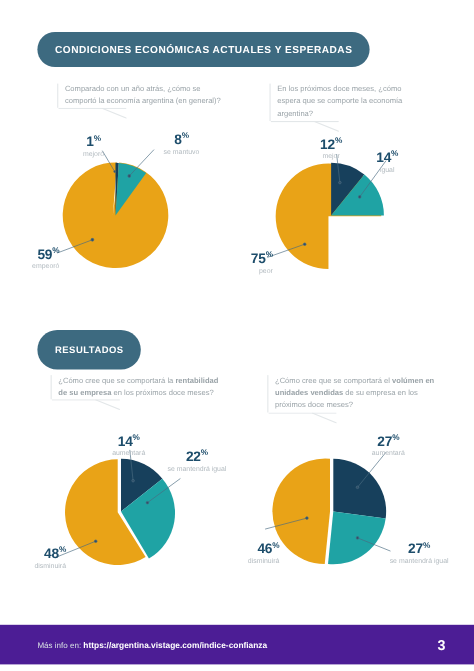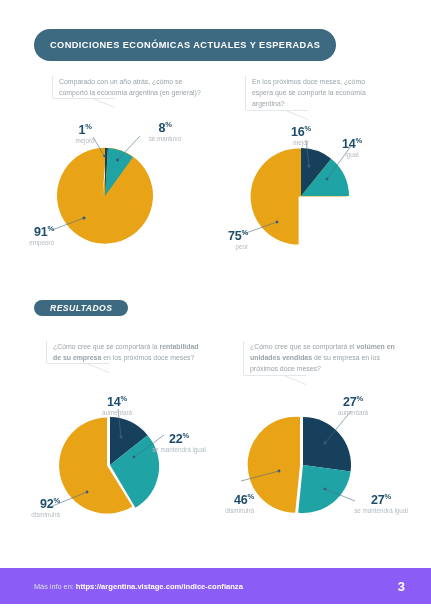--- a/index.html
+++ b/index.html
@@ -25,24 +25,23 @@
     white-space: nowrap;
   }
   #pill-conditions {
     left: 34px; top: 29px;
     height: 22px;
     padding: 16px 16px;
     font-size: 9.2px;
   }
   #pill-results {
     left: 34px; top: 300px;
-    height: 16px;
+    height: 36px;
     padding: 0 16px;
     font-size: 8.6px;
-    font-style: italic;
   }
 
   
   .qbox {
     position: absolute;
     color: #9aa3a8;
     font-size: 6.9px;
     line-height: 1.62;
     padding-left: 6px;
     border-left: 1px solid #e3e7e9;
@@ -97,21 +96,21 @@
     margin-top: -1px;
   }
   .lab.left  { text-align: right; }
   .lab.center{ text-align: center; }
 
   
   #footer {
     position: absolute;
     left: 0; bottom: 6px;
     width: 431px; height: 36px;
-    background: #8b5cf6;
+    background: #4c1d95;
     display: flex;
     align-items: center;
     margin-top: 44px;
   }
   #footer-text {
     margin-left: 34px;
     font-size: 7.3px;
     color: #d8e0e4;
   }
   #footer-text b { color: #ffffff; font-weight: bold; font-size: 7.6px; }
@@ -161,21 +160,21 @@
   </div>
   <div class="lab center" style="left:62px; top:120px; width:46px;">
     <span class="pct"><span>1</span><span class="sym">%</span></span>
     <span class="sub">mejoró</span>
   </div>
   <div class="lab center" style="left:134px; top:118px; width:62px;">
     <span class="pct"><span>8</span><span class="sym">%</span></span>
     <span class="sub">se mantuvo</span>
   </div>
   <div class="lab left" style="left:2px; top:222px; width:52px;">
-    <span class="pct"><span>91</span><span class="sym">%</span></span>
+    <span class="pct"><span>59</span><span class="sym">%</span></span>
     <span class="sub">empeoró</span>
   </div>
 
   <div class="chart" id="chart2" style="left:253px; top:148px;">
     <svg width="120" height="108" viewBox="0 0 120 108">
 
       <path d="M 45.6 48.6 L 45.6 96.6 A 48 48 0 1 1 93.6 48.6 Z" fill="#E9A317"></path>
 
       <path d="M 48 48 L 48 0 A 48 48 0 0 1 78.2 10.7 Z" fill="#17405C"></path>
 
@@ -185,21 +184,21 @@
         <line x1="56" y1="18" x2="53" y2="-8"></line>
         <circle cx="56" cy="18" r="1.2"></circle>
         <line x1="74" y1="31" x2="98" y2="-2"></line>
         <circle cx="74" cy="31" r="1.2"></circle>
         <line x1="24" y1="74" x2="-10" y2="86"></line>
         <circle cx="24" cy="74" r="1.2"></circle>
       </g>
     </svg>
   </div>
   <div class="lab center" style="left:278px; top:122px; width:46px;">
-    <span class="pct"><span>16</span><span class="sym">%</span></span>
+    <span class="pct"><span>12</span><span class="sym">%</span></span>
     <span class="sub">mejor</span>
   </div>
   <div class="lab center" style="left:330px; top:134px; width:44px;">
     <span class="pct"><span>14</span><span class="sym">%</span></span>
     <span class="sub">igual</span>
   </div>
   <div class="lab left" style="left:196px; top:226px; width:52px;text-align:right;">
     <span class="pct"><span>75</span><span class="sym">%</span></span>
     <span class="sub">peor</span>
   </div>
@@ -232,26 +231,26 @@
         <circle cx="72" cy="42" r="1.2"></circle>
         <line x1="25" y1="77" x2="-12" y2="92"></line>
         <circle cx="25" cy="77" r="1.2"></circle>
       </g>
     </svg>
   </div>
   <div class="lab center" style="left:90px; top:392px; width:54px;">
     <span class="pct"><span>14</span><span class="sym">%</span></span>
     <span class="sub">aumentará</span>
   </div>
-  <div class="lab center" style="left:150px; top:406px; width:58px;margin-top:23px;">
+  <div class="lab center" style="left:150px; top:406px; width:58px;">
     <span class="pct"><span>22</span><span class="sym">%</span></span>
     <span class="sub">se mantendrá igual</span>
   </div>
   <div class="lab left" style="left:4px; top:494px; width:56px;">
-    <span class="pct"><span>92</span><span class="sym">%</span></span>
+    <span class="pct"><span>48</span><span class="sym">%</span></span>
     <span class="sub">disminuirá</span>
   </div>
 
   <div class="chart" id="chart4" style="left:255px; top:415px;">
     <svg width="120" height="112" viewBox="0 0 120 112">
 
       <path d="M 45.0 50.0 L 40.2 97.8 A 48 48 0 1 1 45.0 2.0 Z" fill="#E9A317"></path>
 
       <path d="M 48 50 L 48 2 A 48 48 0 0 1 95.6 56.4 Z" fill="#17405C"></path>
 

